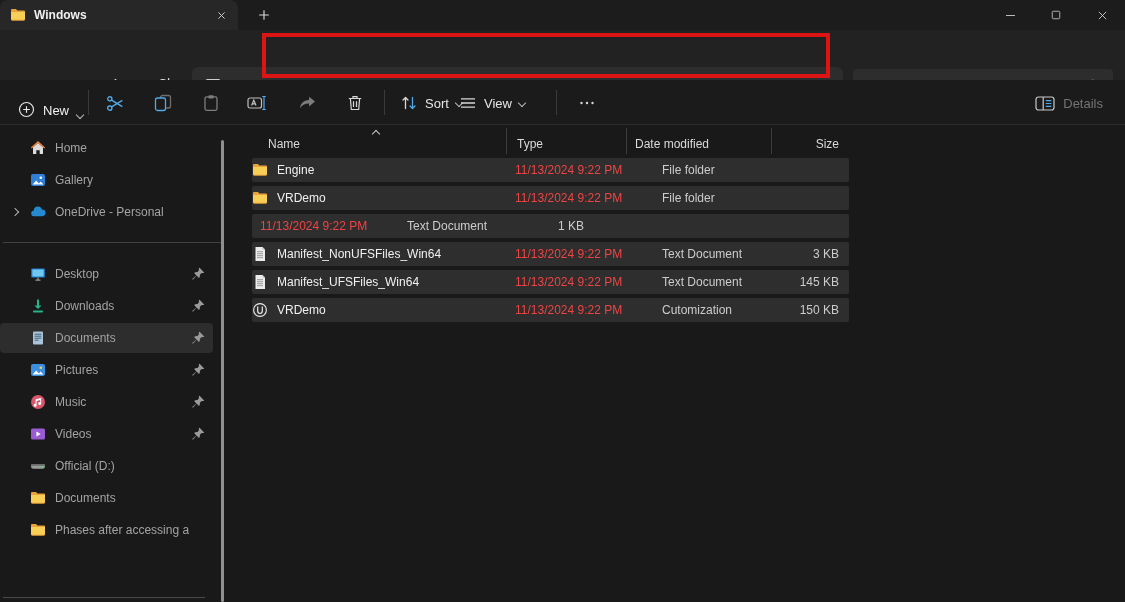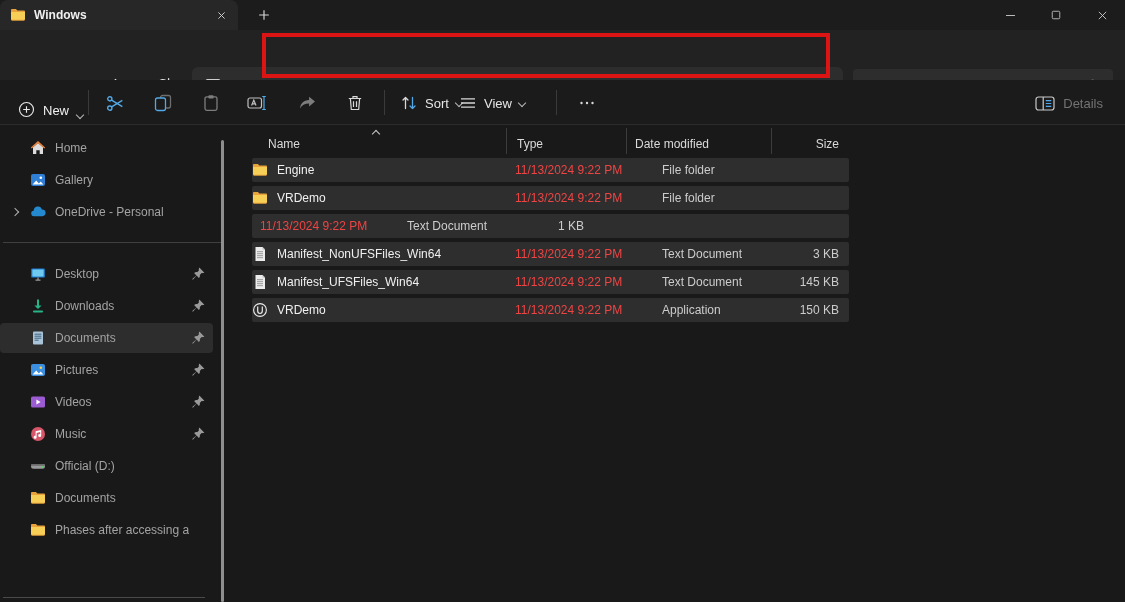--- a/index.html
+++ b/index.html
@@ -443,43 +443,43 @@
           </svg>
         </span>
       </div>
 
       <div class="side-item pinned">
         <span class="side-chev">
           <span class="chev r"></span>
         </span>
         <span class="side-icon icon">
           <svg viewBox="0 0 16 16" width="100%" height="100%">
+            <circle cx="8" cy="8" r="7" fill="#d8566a"></circle>
+            <path d="M6.6 11.2a1.5 1.5 0 1 1-1-1.4V5.3L11.2 4v5.6a1.5 1.5 0 1 1-1-1.4V6L6.6 6.9z" fill="#fff"></path>
+          </svg>
+        </span>
+        <span class="side-label">Music</span>
+        <span class="side-pin icon">
+          <svg viewBox="0 0 16 16" width="100%" height="100%" fill="#9a9a9a">
+            <path d="M9.3 1.6l5.1 5.1-1.2.4c-.5.2-1.1.2-1.6 0l-1.8 1.8c.3.9.1 1.8-.5 2.5l-.4.5-2.3-2.3-3.7 4.2-.7-.7 4.2-3.7-2.3-2.3.5-.4c.7-.6 1.6-.8 2.5-.5l1.8-1.8c-.2-.5-.2-1.1 0-1.6z"></path>
+          </svg>
+        </span>
+      </div>
+
+      <div class="side-item pinned">
+        <span class="side-chev">
+          <span class="chev r"></span>
+        </span>
+        <span class="side-icon icon">
+          <svg viewBox="0 0 16 16" width="100%" height="100%">
             <rect x="1" y="2.4" width="14" height="11.2" rx="1.6" fill="#9b5bd2"></rect>
             <path d="M6.4 5.4l4.2 2.6-4.2 2.6z" fill="#fff"></path>
           </svg>
         </span>
         <span class="side-label">Videos</span>
-        <span class="side-pin icon">
-          <svg viewBox="0 0 16 16" width="100%" height="100%" fill="#9a9a9a">
-            <path d="M9.3 1.6l5.1 5.1-1.2.4c-.5.2-1.1.2-1.6 0l-1.8 1.8c.3.9.1 1.8-.5 2.5l-.4.5-2.3-2.3-3.7 4.2-.7-.7 4.2-3.7-2.3-2.3.5-.4c.7-.6 1.6-.8 2.5-.5l1.8-1.8c-.2-.5-.2-1.1 0-1.6z"></path>
-          </svg>
-        </span>
-      </div>
-
-      <div class="side-item pinned">
-        <span class="side-chev">
-          <span class="chev r"></span>
-        </span>
-        <span class="side-icon icon">
-          <svg viewBox="0 0 16 16" width="100%" height="100%">
-            <circle cx="8" cy="8" r="7" fill="#d8566a"></circle>
-            <path d="M6.6 11.2a1.5 1.5 0 1 1-1-1.4V5.3L11.2 4v5.6a1.5 1.5 0 1 1-1-1.4V6L6.6 6.9z" fill="#fff"></path>
-          </svg>
-        </span>
-        <span class="side-label">Music</span>
         <span class="side-pin icon">
           <svg viewBox="0 0 16 16" width="100%" height="100%" fill="#9a9a9a">
             <path d="M9.3 1.6l5.1 5.1-1.2.4c-.5.2-1.1.2-1.6 0l-1.8 1.8c.3.9.1 1.8-.5 2.5l-.4.5-2.3-2.3-3.7 4.2-.7-.7 4.2-3.7-2.3-2.3.5-.4c.7-.6 1.6-.8 2.5-.5l1.8-1.8c-.2-.5-.2-1.1 0-1.6z"></path>
           </svg>
         </span>
       </div>
 
       <div class="side-item">
         <span class="side-chev">
           <span class="chev r"></span>
@@ -630,17 +630,17 @@
         <span class="c-name">
           <span class="icon">
             <svg viewBox="0 0 16 16" width="100%" height="100%">
               <circle cx="8" cy="8" r="6.4" fill="none" stroke="#ededed" stroke-width="1.1"></circle>
               <path d="M5.7 4.6v4.5c0 1.4 1 2.4 2.3 2.4s2.3-1 2.3-2.4V4.6" fill="none" stroke="#ededed" stroke-width="1.2"></path>
             </svg>
           </span>
           <span>VRDemo</span>
         </span>
         <span class="c-date">11/13/2024 9:22 PM</span>
-        <span class="c-type">Application</span>
+        <span class="c-type">Cutomization</span>
         <span class="c-size">150 KB</span>
       </div>
     </div>
 </div>
 
 </body></html>

